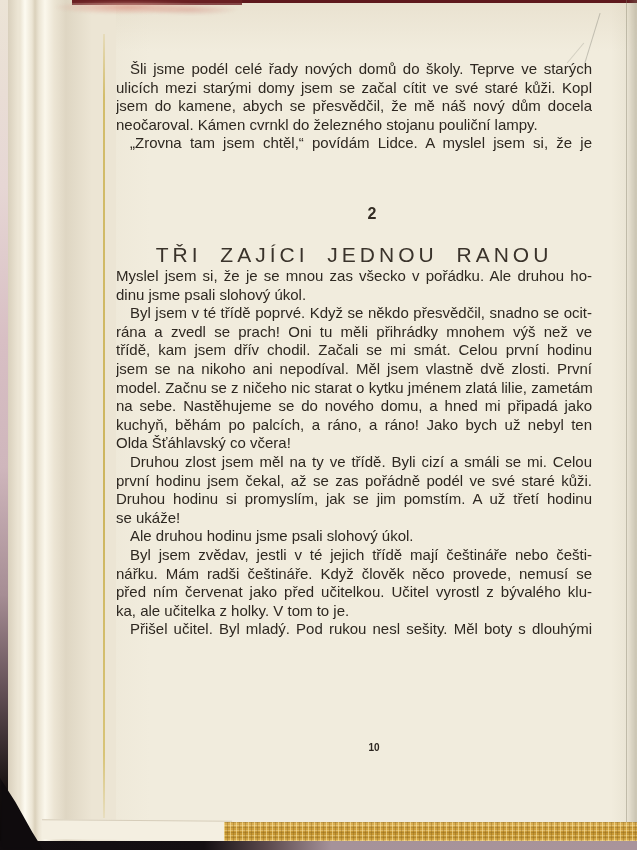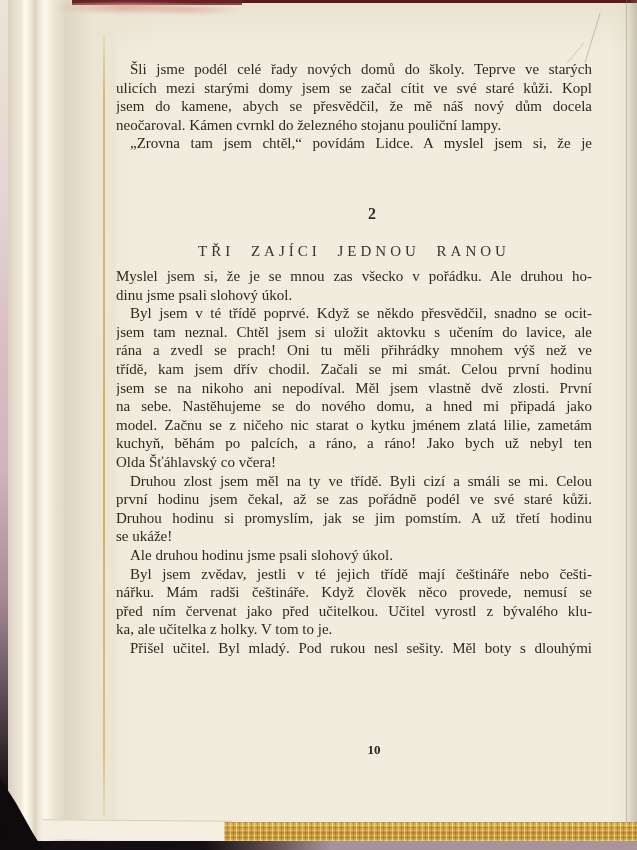--- a/index.html
+++ b/index.html
@@ -1,19 +1,19 @@
 <!DOCTYPE html>
 <html><head>
 <meta charset="utf-8">
 <style>
   html,body{margin:0;padding:0;background:#888;}
   .scan{
     position:relative;width:637px;height:850px;overflow:hidden;
     background:#f1ecdd;
-    font-family:Liberation Serif, serif;
+    font-family:Liberation Sans, sans-serif;
     color:#2e2821;
   }
   
   .page-surface{
     position:absolute;inset:0;
     background:
       linear-gradient(180deg, rgba(221,210,188,.40) 0%, rgba(0,0,0,0) 6%),
       linear-gradient(90deg, rgba(203,190,162,.28) 0px, rgba(0,0,0,0) 150px),
       linear-gradient(270deg, rgba(190,182,158,.22) 0px, rgba(0,0,0,0) 26px),
       #f1ecdd;
@@ -95,26 +95,26 @@
   .line.last{text-align-last:left;}
   .line.indent{text-indent:14px;}
   .para{margin:0;}
   .chapter-number{
     position:absolute;left:116px;width:476px;top:205px;
     text-align:center;font-weight:bold;font-size:16px;
     transform:translateX(18px);color:#332c24;
   }
   .chapter-title{
     position:absolute;left:116px;width:476px;top:243px;
-    text-align:center;font-size:15px;letter-spacing:4px;word-spacing:9px;
+    text-align:center;font-size:21px;letter-spacing:4px;word-spacing:9px;
     color:#3a332b;
   }
   .page-number{
     position:absolute;left:116px;width:476px;top:742px;
-    text-align:center;font-weight:bold;font-size:13px;
+    text-align:center;font-weight:bold;font-size:10px;
     transform:translateX(20px);color:#2b251f;
   }
   #intro-block{top:60px;}
   #body-block{top:267px;}
 </style>
 </head>
 <body>
 
 <div class="scan">
   <div class="page-surface"></div>
@@ -134,26 +134,25 @@
   <div class="chapter-number">2</div>
   <div class="chapter-title">TŘI ZAJÍCI JEDNOU RANOU</div>
 
   <div class="text-col" id="body-block">
       <div class="para">
         <div class="line">Myslel jsem si, že je se mnou zas všecko v pořádku. Ale druhou ho-</div>
         <div class="line last">dinu jsme psali slohový úkol.</div>
       </div>
       <div class="para">
         <div class="line indent">Byl jsem v té třídě poprvé. Když se někdo přesvědčil, snadno se ocit-</div>
-        <div class="line">jsem tam neznal. Chtěl jsem si uložit aktovku s učením do lavice, ale</div>
         <div class="line">rána a zvedl se prach! Oni tu měli přihrádky mnohem výš než ve</div>
         <div class="line">třídě, kam jsem dřív chodil. Začali se mi smát. Celou první hodinu</div>
         <div class="line">jsem se na nikoho ani nepodíval. Měl jsem vlastně dvě zlosti. První</div>
+        <div class="line">model. Začnu se z ničeho nic starat o kytku jménem zlatá lilie, zametám</div>
         <div class="line">na sebe. Nastěhujeme se do nového domu, a hned mi připadá jako</div>
-        <div class="line">model. Začnu se z ničeho nic starat o kytku jménem zlatá lilie, zametám</div>
         <div class="line">kuchyň, běhám po palcích, a ráno, a ráno! Jako bych už nebyl ten</div>
         <div class="line last">Olda Šťáhlavský co včera!</div>
       </div>
       <div class="para">
         <div class="line indent">Druhou zlost jsem měl na ty ve třídě. Byli cizí a smáli se mi. Celou</div>
         <div class="line">první hodinu jsem čekal, až se zas pořádně podél ve své staré kůži.</div>
         <div class="line">Druhou hodinu si promyslím, jak se jim pomstím. A už třetí hodinu</div>
         <div class="line last">se ukáže!</div>
       </div>
       <div class="para">

